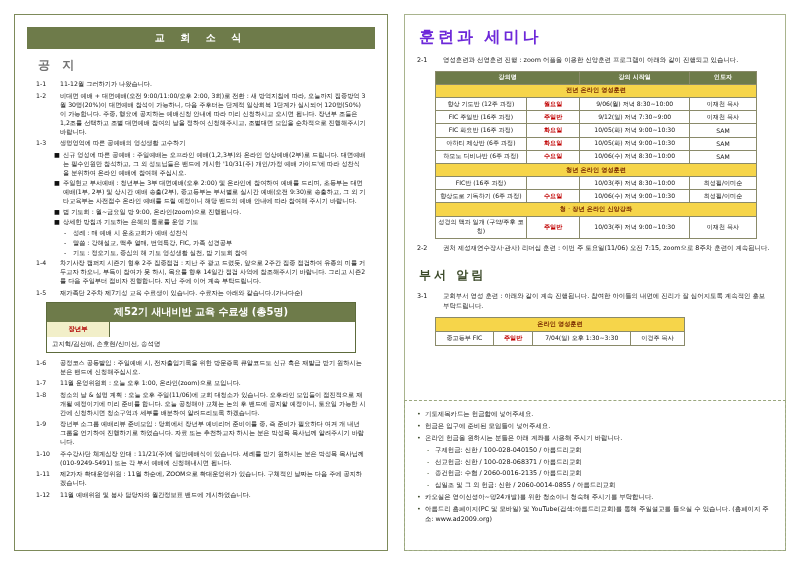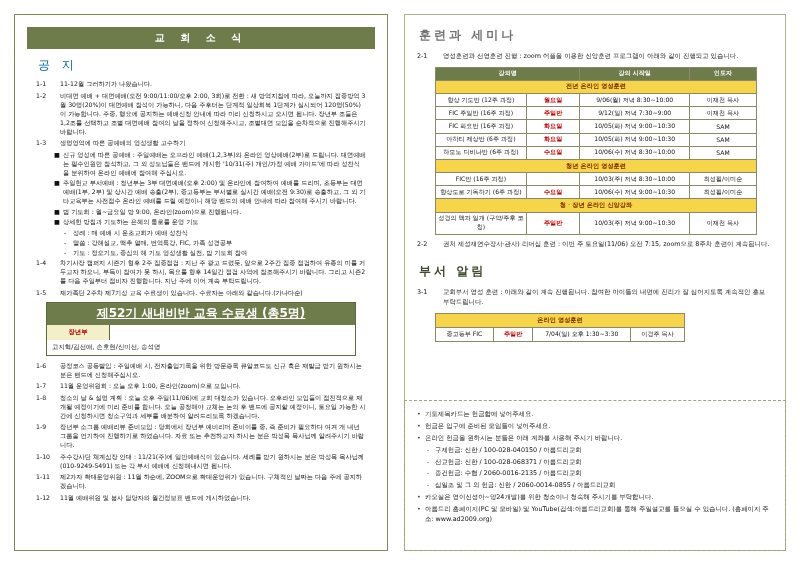--- a/index.html
+++ b/index.html
@@ -20,56 +20,56 @@
     box-sizing:border-box;
     padding:12px;
   }
   .left-banner{
     height:22px;background:#6e7b4a;color:#fff;
     display:flex;align-items:center;justify-content:center;
     letter-spacing:6px;font-size:10px;font-weight:bold;
   }
   .left-body{padding:6px 9px 6px 9px;}
   .sect-title{
-    font-size:12px;font-weight:normal;letter-spacing:4px;color:#0369a1;
+    font-size:12px;font-weight:bold;letter-spacing:4px;color:#737373;
     margin:2px 0 6px 2px;
   }
 
   .row{display:flex;margin-bottom:2.6px;line-height:1.45;}
   .num{width:24px;flex:none;color:#111;}
   .txt{flex:1;}
 
   .bullet-sq{display:flex;margin-left:18px;margin-bottom:1.5px;line-height:1.45;}
   .bullet-sq .mk{width:9px;flex:none;}
   .sub{display:flex;margin-left:28px;margin-bottom:1.2px;line-height:1.45;}
   .sub .mk{width:9px;flex:none;}
 
   
   .green-box{
     margin:4px 10px 6px 10px;border:1px solid #5d6b3c;
   }
   .green-head{
     background:#6e7b4a;color:#fff;text-align:center;font-weight:bold;
-    font-size:12px;padding:2.5px 0;text-decoration:underline;
+    font-size:10px;padding:2.5px 0;
   }
   .green-row{display:flex;font-size:6.4px;flex-direction:column;}
   .green-row .c1{
     width:62px;flex:none;background:#f2efc9;color:#b00000;font-weight:bold;
     text-align:center;padding:3px 0;border-right:1px solid #5d6b3c;
   }
   .green-row .c2{flex:1;padding:3px 5px;background:#fff;}
 
   
   .right{
     position:absolute;left:404px;top:14px;width:382px;height:537px;
     border:1px solid #a9b48e;box-sizing:border-box;
     padding:10px 12px;
   }
   .r-title{
-    font-size:12px;font-weight:bold;letter-spacing:3px;color:#737373;
+    font-size:16px;font-weight:bold;letter-spacing:3px;color:#6d28d9;
     margin:2px 0 8px 2px;
   }
   .r-title2{
     font-size:12px;font-weight:bold;letter-spacing:3px;color:#3c4a2a;
     margin:14px 0 8px 2px;
   }
   .r-row{display:flex;margin-bottom:3px;line-height:1.5;font-size:6.4px;}
   .r-num{width:26px;flex:none;}
   .r-txt{flex:1;}
 

